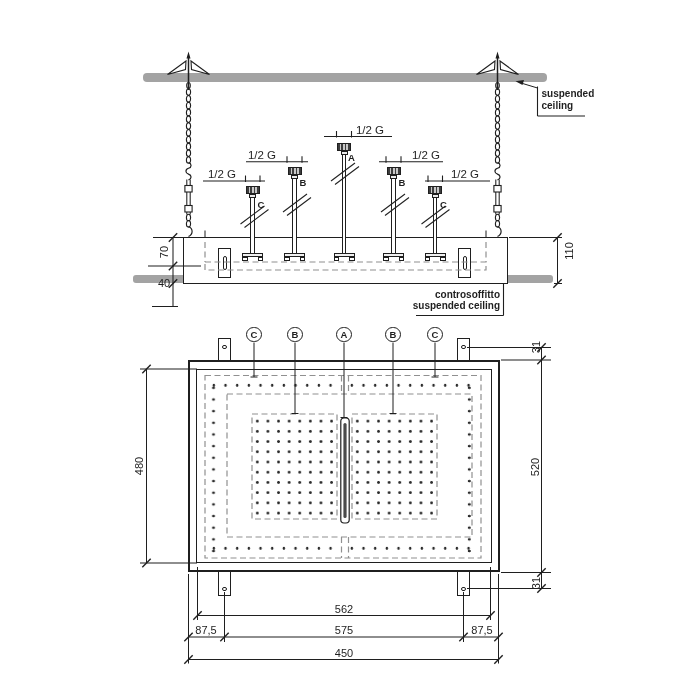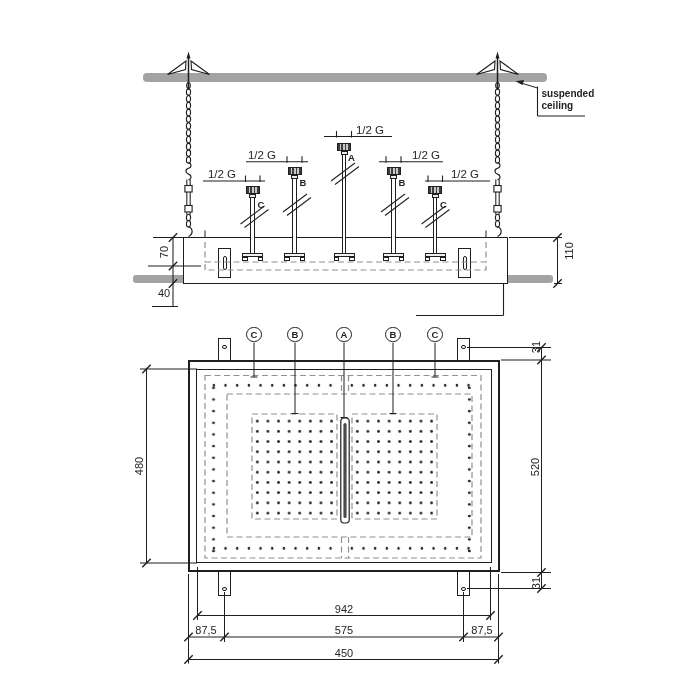--- a/index.html
+++ b/index.html
@@ -320,28 +320,32 @@
   <div class="pl" style="left:299.5px;top:178px;">B</div>
   <div class="pl" style="left:348px;top:153px;">A</div>
   <div class="pl" style="left:398.5px;top:178px;">B</div>
   <div class="pl" style="left:440px;top:200px;">C</div>
 
   <div class="lbl" style="left:541.5px;top:88px;">
     <div>suspended</div>
     <div class="it">ceiling</div>
   </div>
 
+  <div class="lbl" style="right:200px;top:288.5px;text-align:right;">
+    <div>controsoffitto</div>
+    <div class="it">suspended ceiling</div>
+  </div>
 
   <div class="dim rot" style="left:143.5px;top:245.5px;width:40px;">70</div>
-  <div class="dim" style="left:149px;top:287px;width:30px;">40</div>
+  <div class="dim" style="left:149px;top:277px;width:30px;">40</div>
   <div class="dim rot" style="left:549px;top:244.5px;width:40px;">110</div>
 
   <div class="dim rot" style="left:118.5px;top:460px;width:40px;">480</div>
   <div class="dim rot" style="left:516px;top:340.5px;width:40px;">31</div>
   <div class="dim rot" style="left:515px;top:460.5px;width:40px;">520</div>
   <div class="dim rot" style="left:516px;top:577px;width:40px;">31</div>
-  <div class="dim" style="left:324px;top:602.5px;width:40px;">942</div>
+  <div class="dim" style="left:324px;top:602.5px;width:40px;">562</div>
   <div class="dim" style="left:186px;top:624px;width:40px;">87,5</div>
   <div class="dim" style="left:324px;top:624px;width:40px;">575</div>
   <div class="dim" style="left:462px;top:624px;width:40px;">87,5</div>
   <div class="dim" style="left:324px;top:646.5px;width:40px;">450</div>
 
 </div>
 
 </body></html>

